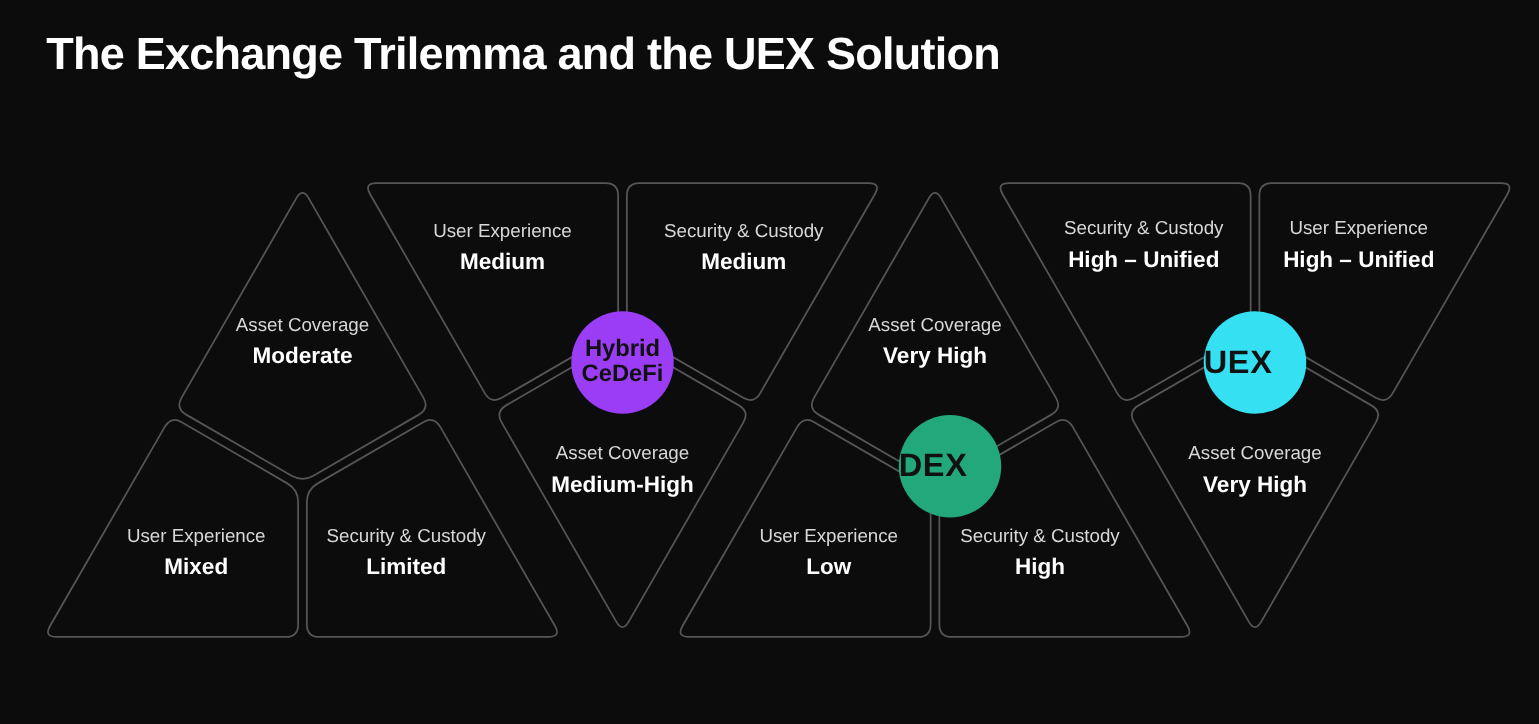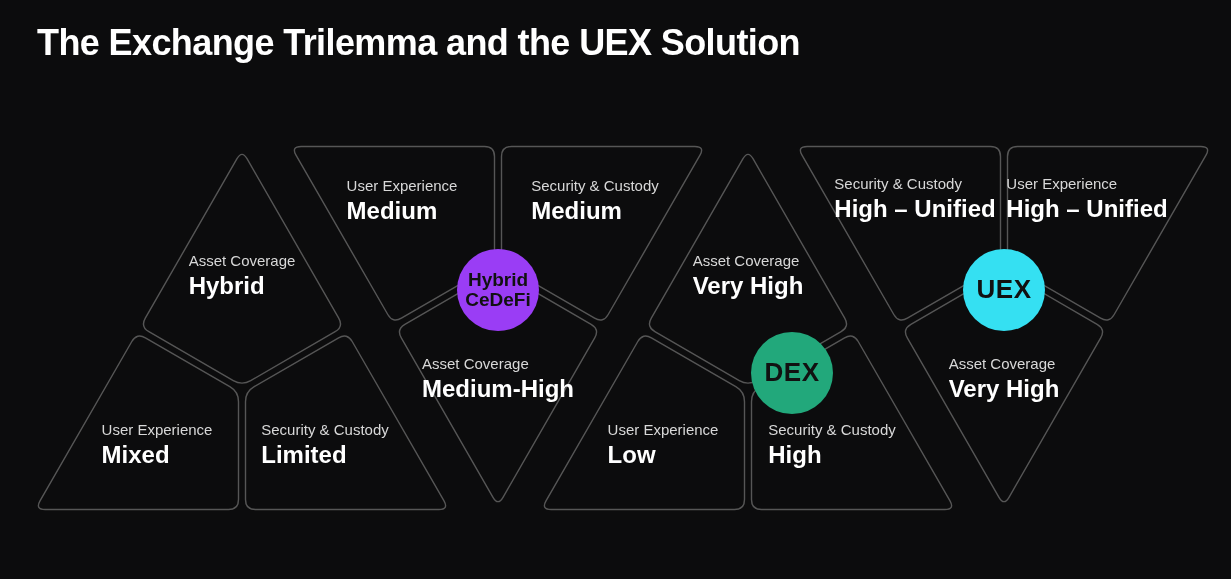--- a/index.html
+++ b/index.html
@@ -2,25 +2,25 @@
 <html><head>
 <meta charset="utf-8">
 <style>
   html,body{margin:0;padding:0;background:#0c0c0d;}
   body{width:1231px;height:579px;overflow:hidden;}
   .stage{position:relative;width:1231px;height:579px;background:#0c0c0d;
          font-family:"Liberation Sans",sans-serif;}
   .title{position:absolute;left:37px;top:22px;margin:0;font-size:36px;font-weight:700;
          color:#ffffff;letter-spacing:-0.6px;}
   svg.outlines{position:absolute;left:0;top:0;width:1231px;height:579px;}
-  .attr{position:absolute;transform:translate(-50%,-50%);white-space:nowrap;}
+  .attr{position:absolute;transform:translate(-50%,-50%);text-align:center;white-space:nowrap;}
   .attr-label{font-size:15px;font-weight:400;color:#d8d8d8;line-height:18px;}
-  .attr-value{font-size:24px;font-weight:700;color:#ffffff;line-height:23px;margin-top:4px;}
+  .attr-value{font-size:18px;font-weight:700;color:#ffffff;line-height:23px;margin-top:4px;}
   .node{position:absolute;width:82px;height:82px;border-radius:50%;
-        transform:translate(-50%,-50%);display:flex;align-items:center;justify-content:center;
+        transform:translate(-50%,-50%);display:flex;align-items:center;justify-content:flex-start;
         text-align:center;color:#111111;font-weight:700;}
   .node span{font-size:26px;line-height:1.05;letter-spacing:0.5px;}
   .node.small span{font-size:19px;letter-spacing:0;}
 </style>
 </head>
 <body>
 
 <div class="stage">
 
   <h1 class="title">The Exchange Trilemma and the UEX Solution</h1>
@@ -37,21 +37,21 @@
         <path d="M551.1 509.5 Q541.1 509.5 546.0 500.8 L637.8 341.5 Q642.8 332.8 651.4 337.8 L735.8 386.7 Q744.5 391.7 744.5 401.7 L744.5 499.5 Q744.5 509.5 734.5 509.5 Z" fill="none" stroke="#565656" stroke-width="1.4"></path>
         <path d="M944.9 509.5 Q954.9 509.5 950.0 500.8 L858.2 341.5 Q853.2 332.8 844.6 337.8 L760.2 386.7 Q751.5 391.7 751.5 401.7 L751.5 499.5 Q751.5 509.5 761.5 509.5 Z" fill="none" stroke="#565656" stroke-width="1.4"></path>
         <path d="M807.1 146.5 Q797.1 146.5 802.0 155.2 L893.8 314.5 Q898.8 323.2 907.4 318.2 L991.8 269.3 Q1000.5 264.3 1000.5 254.3 L1000.5 156.5 Q1000.5 146.5 990.5 146.5 Z" fill="none" stroke="#565656" stroke-width="1.4"></path>
         <path d="M1206.0 155.2 Q1210.9 146.5 1200.9 146.5 L1017.5 146.5 Q1007.5 146.5 1007.5 156.5 L1007.5 254.3 Q1007.5 264.3 1016.2 269.3 L1100.6 318.2 Q1109.2 323.2 1114.2 314.5 Z" fill="none" stroke="#565656" stroke-width="1.4"></path>
         <path d="M1009.0 497.3 Q1004.0 506.0 999.0 497.3 L907.3 337.9 Q902.3 329.3 910.9 324.3 L995.3 275.4 Q1004.0 270.4 1012.7 275.4 L1097.1 324.3 Q1105.7 329.3 1100.7 337.9 Z" fill="none" stroke="#565656" stroke-width="1.4"></path>
       </g>
   </svg>
 
   <div class="attr" style="left:242px;top:274px">
     <div class="attr-label">Asset Coverage</div>
-    <div class="attr-value">Hybrid</div>
+    <div class="attr-value">Moderate</div>
   </div>
   <div class="attr" style="left:157px;top:443px">
     <div class="attr-label">User Experience</div>
     <div class="attr-value">Mixed</div>
   </div>
   <div class="attr" style="left:325px;top:443px">
     <div class="attr-label">Security &amp; Custody</div>
     <div class="attr-value">Limited</div>
   </div>
 
@@ -90,20 +90,20 @@
     <div class="attr-value">High – Unified</div>
   </div>
   <div class="attr" style="left:1004px;top:377px">
     <div class="attr-label">Asset Coverage</div>
     <div class="attr-value">Very High</div>
   </div>
 
   <div class="node small" style="left: 498px; top: 290px; background: rgb(154, 61, 245);">
     <span>Hybrid CeDeFi</span>
   </div>
-  <div class="node" style="left: 792px; top: 373px; background: rgb(34, 168, 123);">
+  <div class="node" style="left: 760px; top: 373px; background: rgb(34, 168, 123);">
     <span>DEX</span>
   </div>
   <div class="node" style="left: 1004px; top: 290px; background: rgb(53, 224, 242);">
     <span>UEX</span>
   </div>
 
 </div>
 
 </body></html>

